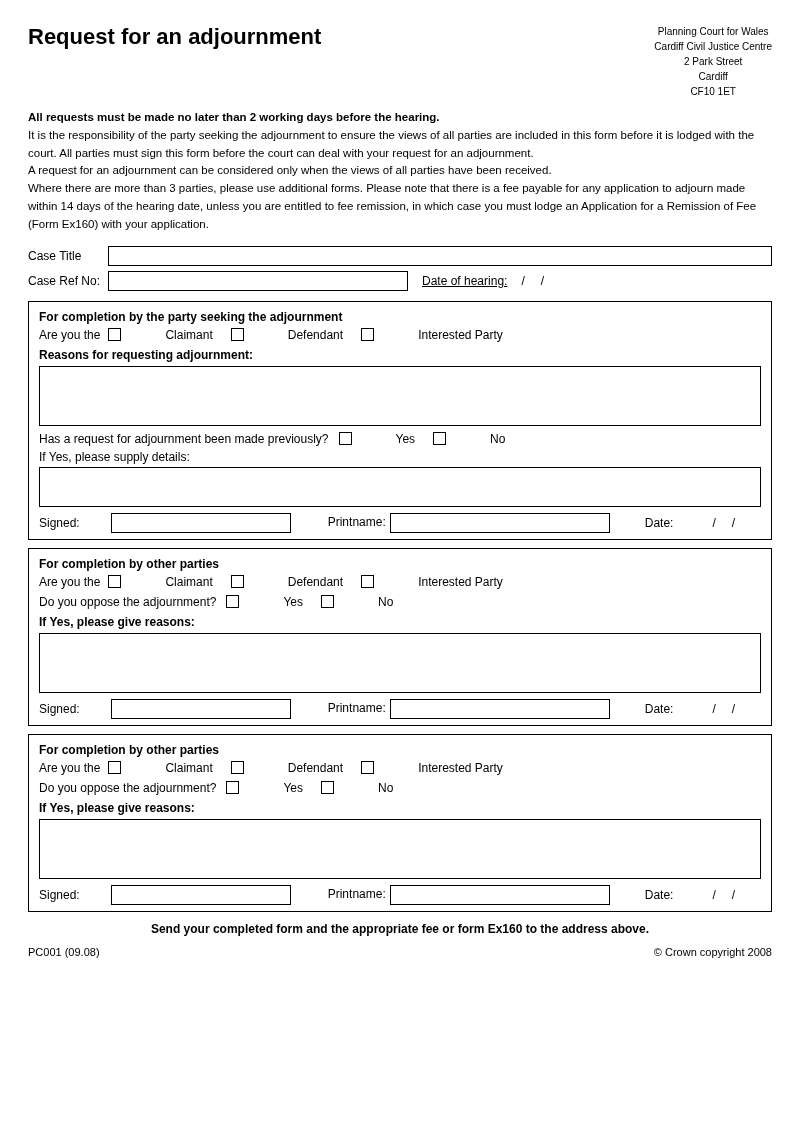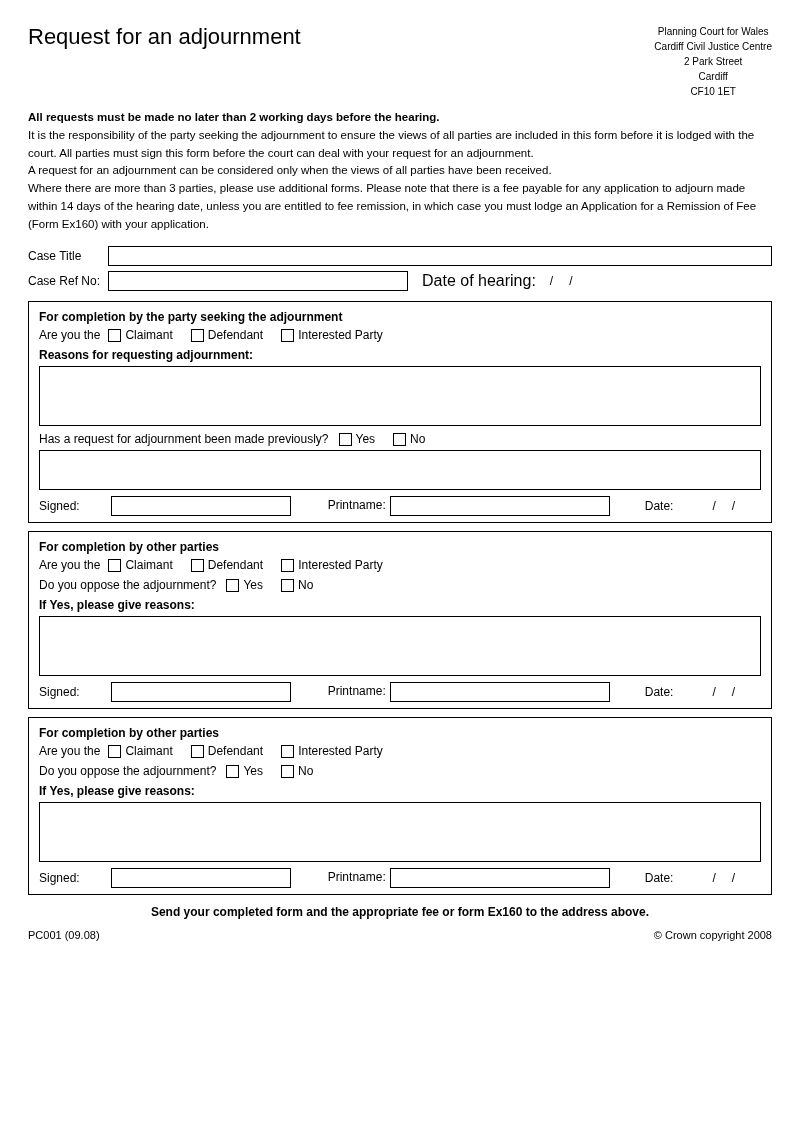--- a/index.html
+++ b/index.html
@@ -13,21 +13,21 @@
       padding: 24px 28px 16px 28px;
     }
     .header-row {
       display: flex;
       justify-content: space-between;
       align-items: flex-start;
       margin-bottom: 10px;
     }
     .doc-title {
       font-size: 22px;
-      font-weight: normal;
+      font-weight: bold;
     }
     .court-address {
       text-align: center;
       font-size: 10px;
       line-height: 1.5;
     }
     .intro-text {
       font-size: 11.5px;
       line-height: 1.55;
       margin-bottom: 12px;
@@ -58,43 +58,45 @@
       width: 80px;
       font-size: 12px;
     }
     .case-ref-box {
       width: 300px;
       border: 1px solid #000;
       height: 20px;
     }
     .date-hearing-label {
       margin-left: 14px;
-      font-size: 16px;
+      font-size: 12px;
       white-space: nowrap;
+      text-decoration: underline;
     }
     .section-box {
       border: 1px solid #000;
       padding: 8px 10px 6px 10px;
       margin-bottom: 8px;
     }
     .section-title {
       font-weight: bold;
       font-size: 12px;
       margin-bottom: 4px;
     }
     .checkbox-row {
       display: flex;
       align-items: center;
       margin-bottom: 6px;
       font-size: 12px;
     }
     .checkbox-item {
       display: flex;
-      align-items: flex-end;
+      align-items: center;
       margin-right: 18px;
+      gap: 40px;
     }
     .checkbox {
       width: 13px;
       height: 13px;
       border: 1px solid #000;
       display: inline-block;
       margin-right: 4px;
       background: #fff;
       flex-shrink: 0;
     }
@@ -264,20 +266,21 @@
     <div class="checkbox-item">
       <div class="checkbox"></div>
       <span>Yes</span>
     </div>
     <div class="checkbox-item">
       <div class="checkbox"></div>
       <span>No</span>
     </div>
   </div>
 
+  <div class="if-yes-label">If Yes, please supply details:</div>
   <div class="text-area-box-sm"></div>
 
   <div class="signed-row">
     <span class="signed-label">Signed:</span>
     <div class="signed-box"></div>
     <div class="print-name-row">
       <div class="print-name-label-col">
         <span>Print</span>
         <span>name:</span>
       </div>

